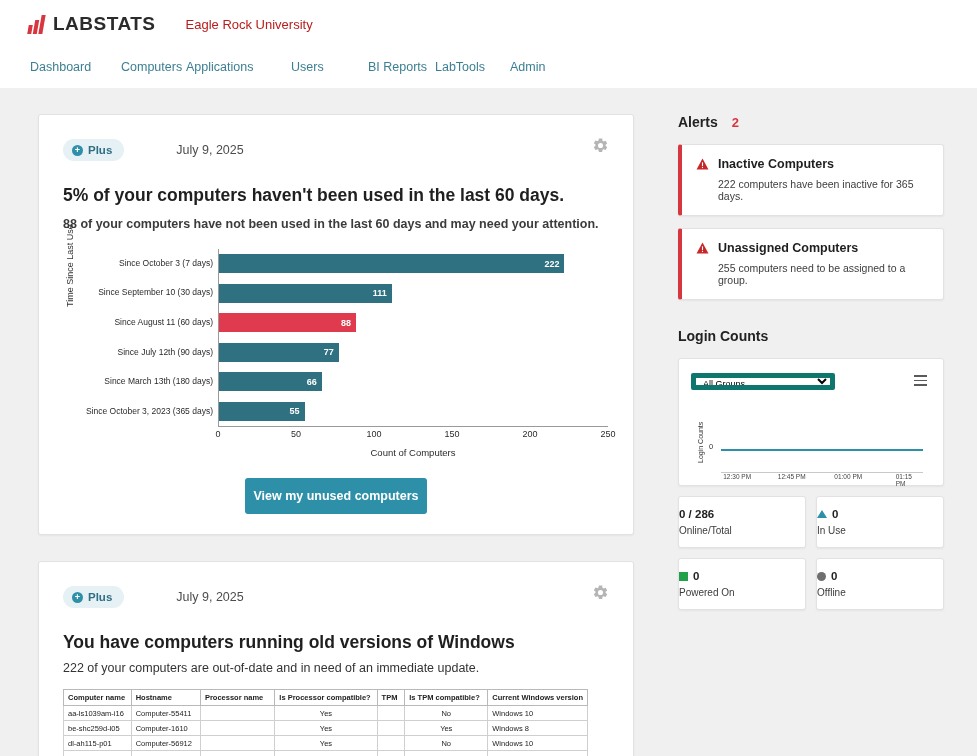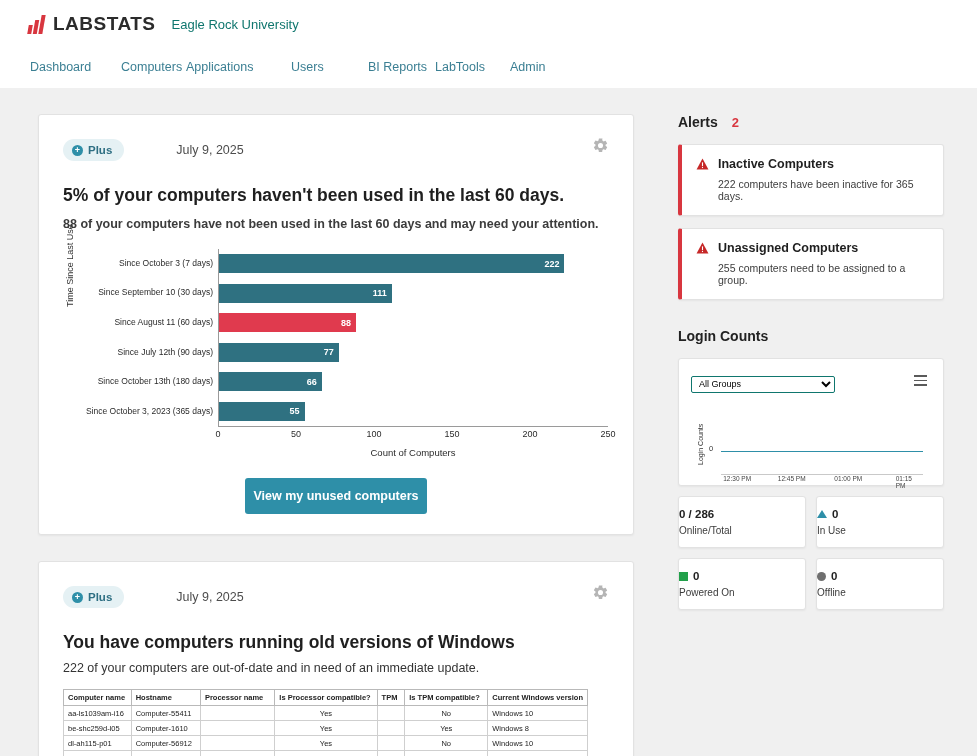--- a/index.html
+++ b/index.html
@@ -40,23 +40,23 @@
   .logo-mark i:nth-child(1) { height: 9px; }
   .logo-mark i:nth-child(2) { height: 14px; }
   .logo-mark i:nth-child(3) { height: 19px; }
   .logo-text {
     font-size: 19px;
     font-weight: bold;
     letter-spacing: 0.5px;
     color: #2b2b2b;
   }
   .org-name {
-    margin-left: 16px;
+    margin-left: 30px;
     font-size: 13px;
-    color: #0f766e;
+    color: #b91c1c;
   }
   .nav {
     display: flex;
     margin-top: 21px;
     padding-left: 2px;
   }
   .nav-item {
     font-size: 12.5px;
     color: #3b7f93;
     text-decoration: none;
@@ -305,21 +305,21 @@
     padding: 14px 12px 8px 12px;
     box-shadow: 0 1px 2px rgba(0,0,0,0.05);
     position: relative;
     height: 128px;
   }
   .group-select {
     width: 144px;
     height: 17px;
     font-size: 9px;
     font-family: "Liberation Sans", sans-serif;
-    border: 1px solid #0f766e;
+    border: 5px solid #0f766e;
     border-radius: 2px;
     background: #fff;
     padding-left: 3px;
   }
   .hamburger {
     position: absolute;
     right: 16px; top: 16px;
     width: 13px;
     cursor: pointer;
   }
@@ -492,21 +492,21 @@
             </div>
 
             <div class="bar-row">
               <span class="bar-label">Since July 12th (90 days)</span>
               <div class="bar" style="width:30.8%">
                 <span class="bar-val">77</span>
               </div>
             </div>
 
             <div class="bar-row">
-              <span class="bar-label">Since October 13th (180 days)</span>
+              <span class="bar-label">Since March 13th (180 days)</span>
               <div class="bar" style="width:26.4%">
                 <span class="bar-val">66</span>
               </div>
             </div>
 
             <div class="bar-row">
               <span class="bar-label">Since October 3, 2023 (365 days)</span>
               <div class="bar" style="width:22%">
                 <span class="bar-val">55</span>
               </div>

